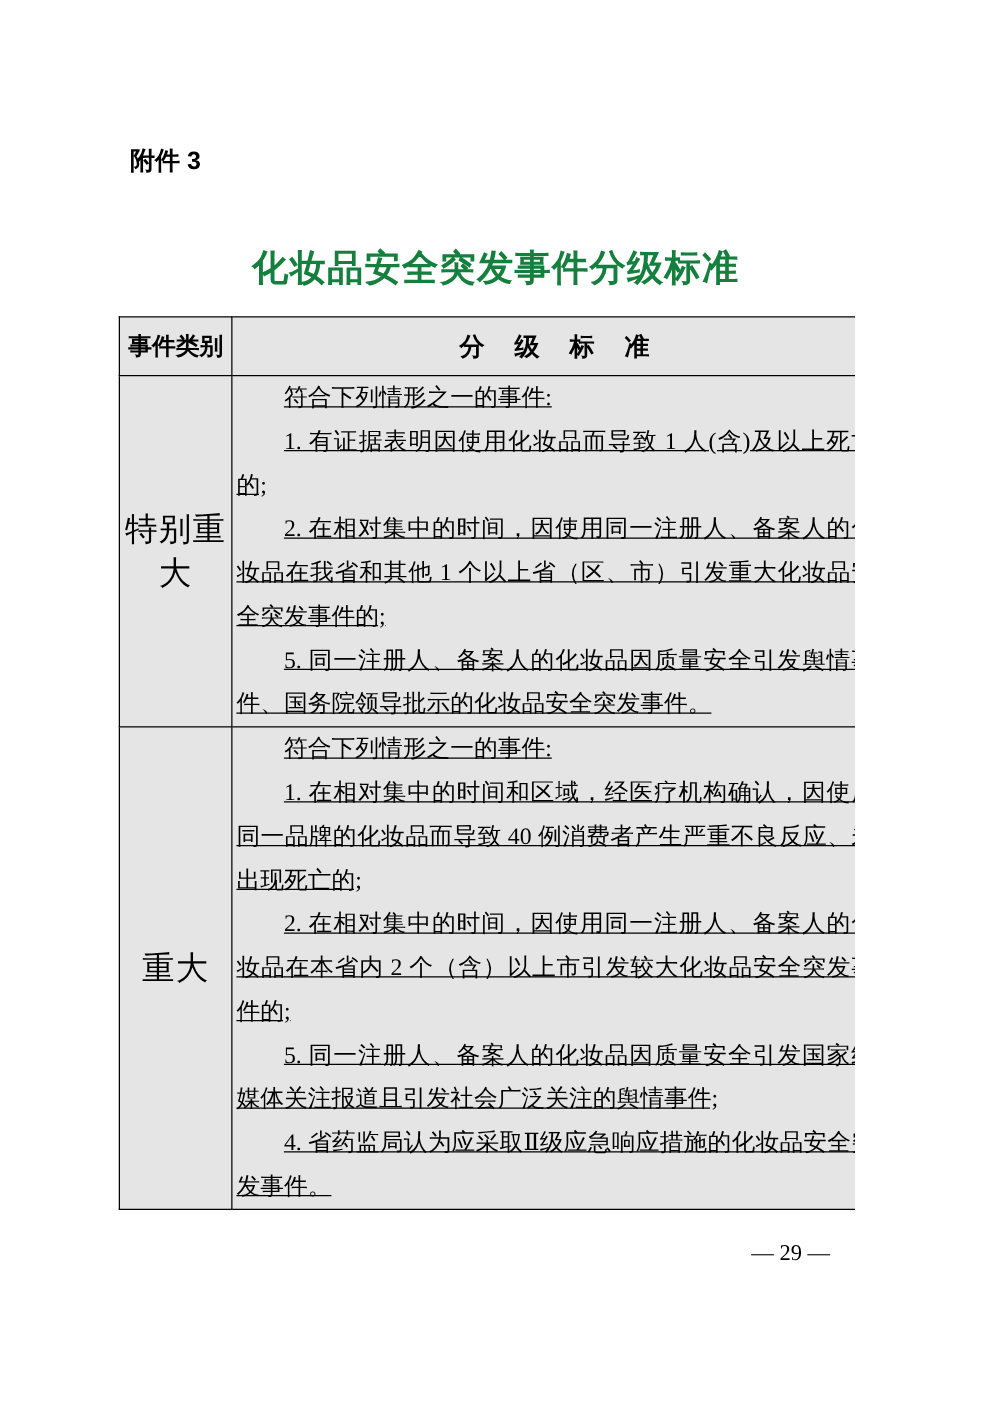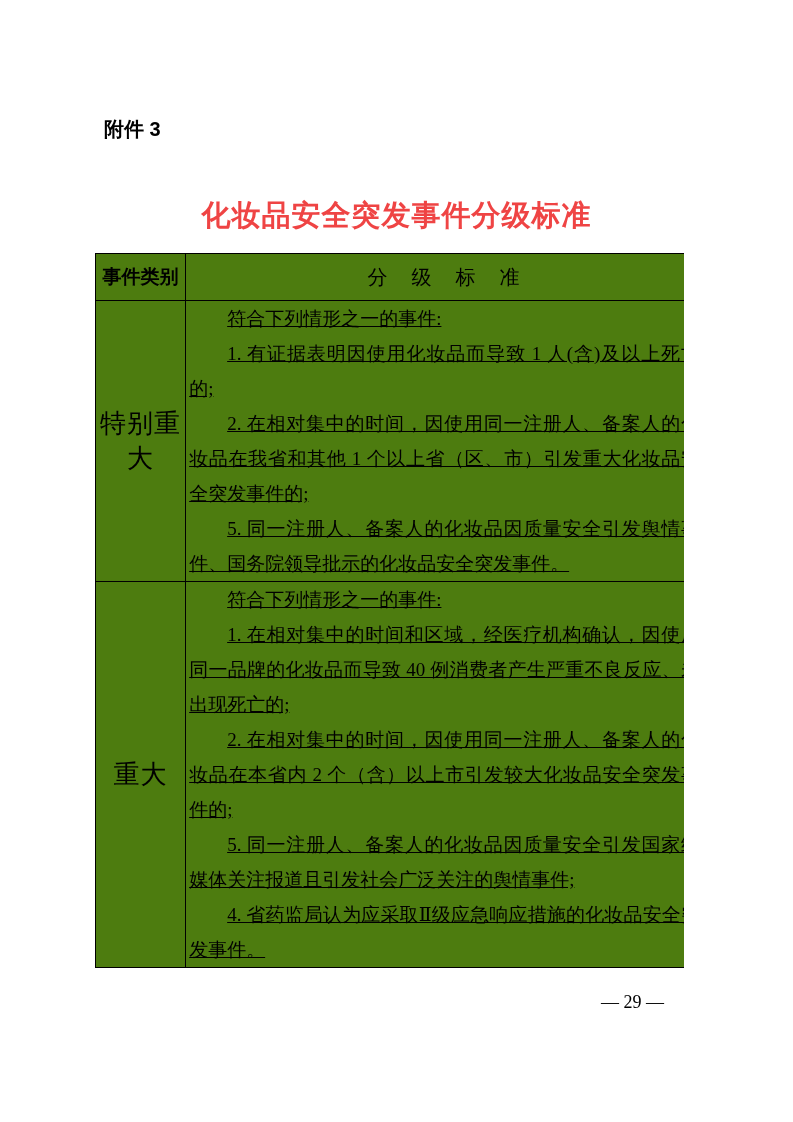--- a/index.html
+++ b/index.html
@@ -31,52 +31,52 @@
     position: absolute;
     left: 0;
     top: 176px;
     width: 793px;
     text-align: center;
     font-family: "Liberation Serif", "DejaVu Serif", serif;
     font-weight: bold;
     font-size: 29px;
     line-height: 40px;
     letter-spacing: 1px;
-    color: #ef4444;
+    color: #15803d;
   }
   table.grading-table {
     position: absolute;
     left: 95px;
     top: 253px;
     width: 609px;
     border-collapse: collapse;
     table-layout: fixed;
   }
   .grading-table th,
   .grading-table td {
     border: 1.5px solid #000000;
     vertical-align: middle;
-    background: #4d7c0f;
+    background: #e5e5e5;
     margin-left: 35px;
   }
   .col-category { width: 90px; }
   .col-standard { width: 517px; }
   .header-row { height: 47px; }
   .row-especially-major { height: 259px; }
   .row-major { height: 369px; }
   th.category-header {
     font-family: "Liberation Sans", "DejaVu Sans", sans-serif;
     font-weight: bold;
     font-size: 19px;
     text-align: center;
     padding: 0;
   }
   th.standard-header {
     font-family: "Liberation Sans", "DejaVu Sans", sans-serif;
-    font-weight: normal;
+    font-weight: bold;
     font-size: 20px;
     text-align: center;
     letter-spacing: 2px;
     padding: 0;
   }
   td.category-cell {
     font-size: 26px;
     text-align: center;
     letter-spacing: 1px;
     padding: 0;

